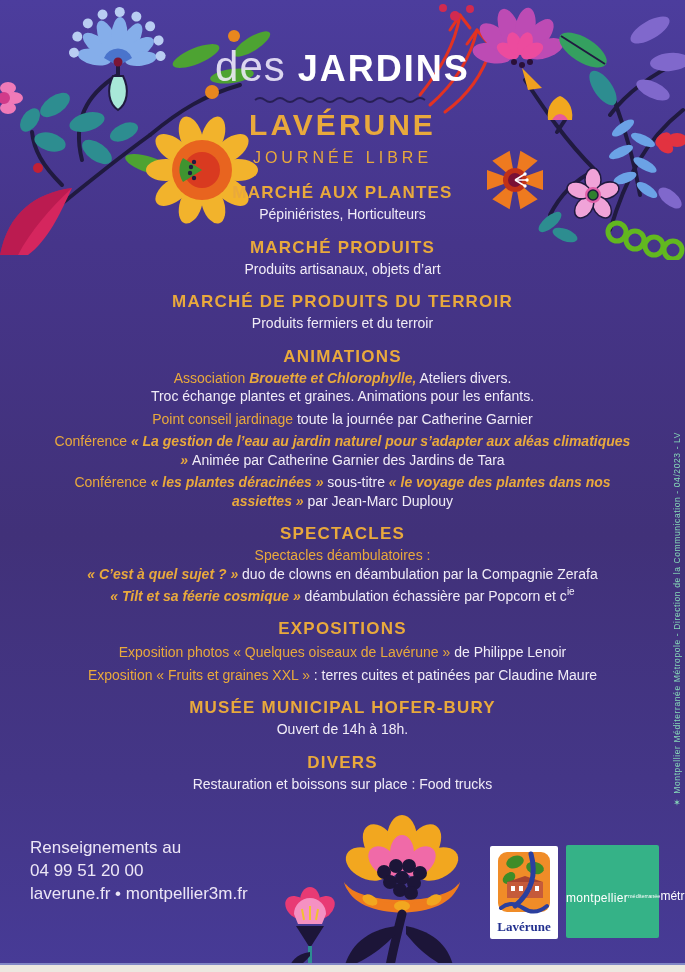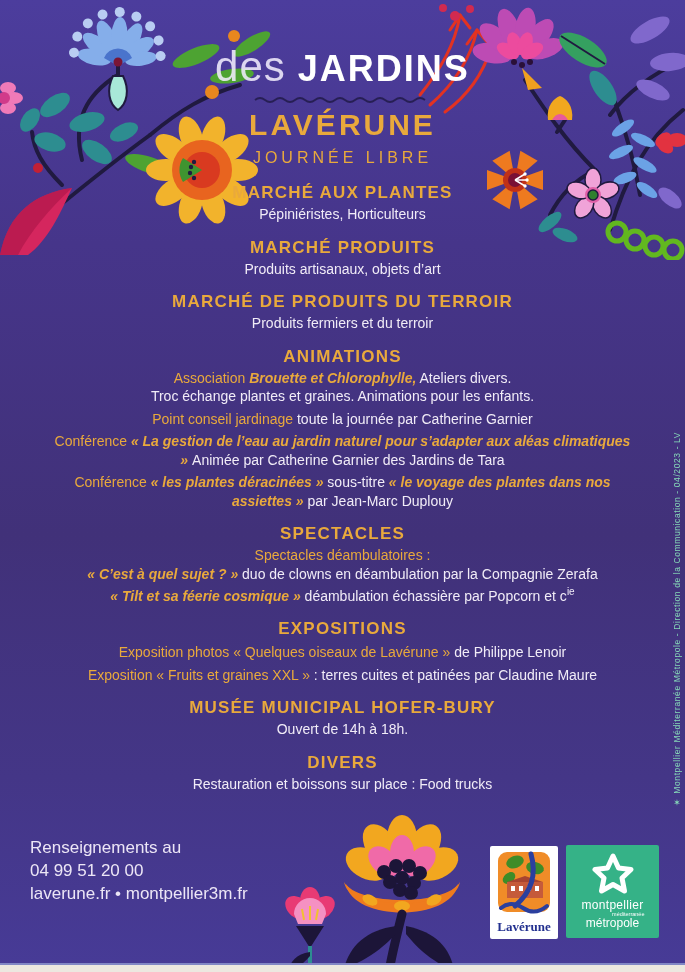--- a/index.html
+++ b/index.html
@@ -39,21 +39,21 @@
   .seg-white{color:var(--white_text);}
   .seg-white-sup{color:var(--white_text);font-size:10px;vertical-align:super;}
   .seg-gold{color:var(--gold);}
   .seg-gold-italic{color:var(--gold);font-style:italic;font-weight:700;}
   .contact{position:absolute;left:30px;top:836px;z-index:3;text-align:left;
     color:#ece6f6;font-size:17px;line-height:23px;}
   .logo-laverune{position:absolute;left:490px;top:846px;width:68px;height:93px;z-index:3;
     background:#ffffff;border-radius:2px;display:flex;flex-direction:column;align-items:center;padding-top:4px;}
   .logo-laverune .lbl{font-family:"Liberation Serif",serif;font-weight:700;font-size:13px;color:var(--laverune_navy);margin-top:1px;}
   .logo-metropole{position:absolute;left:566px;top:845px;width:93px;height:93px;z-index:3;
-    background:var(--metropole_green);border-radius:2px;display:flex;flex-direction:column;align-items:center;padding-top:8px;}
+    background:var(--metropole_green);border-radius:2px;display:flex;align-items:center;padding-top:8px;}
   .logo-metropole .t1{color:#fff;font-size:12px;line-height:12px;margin-top:4px;letter-spacing:0.3px;}
   .logo-metropole .t2{color:#fff;font-size:5.5px;line-height:6px;width:64px;text-align:right;}
   .logo-metropole .t3{color:#fff;font-size:12px;line-height:12px;}
   .side-credit{position:absolute;right:3px;bottom:165px;z-index:3;
     writing-mode:vertical-rl;transform:rotate(180deg);
     color:#86d8b8;font-size:8.5px;letter-spacing:0.6px;white-space:nowrap;}
   .side-credit .star{font-size:9px;}
   .scan-strip{position:absolute;left:0;bottom:0;width:685px;height:9px;z-index:4;
     background:#ece8e0;border-top:2px solid #8187c5;}
 </style>

